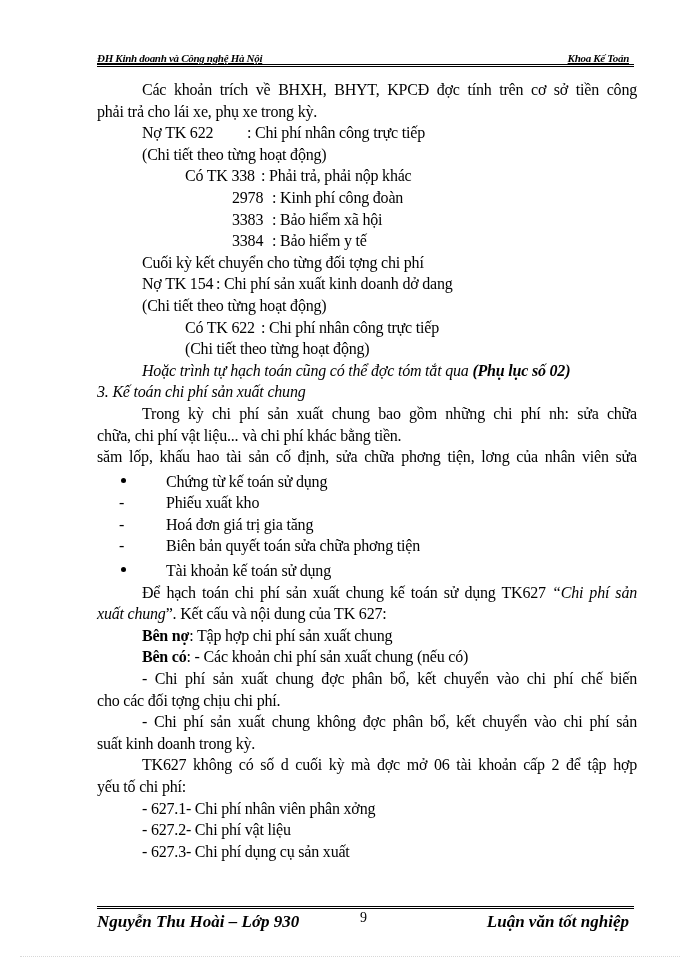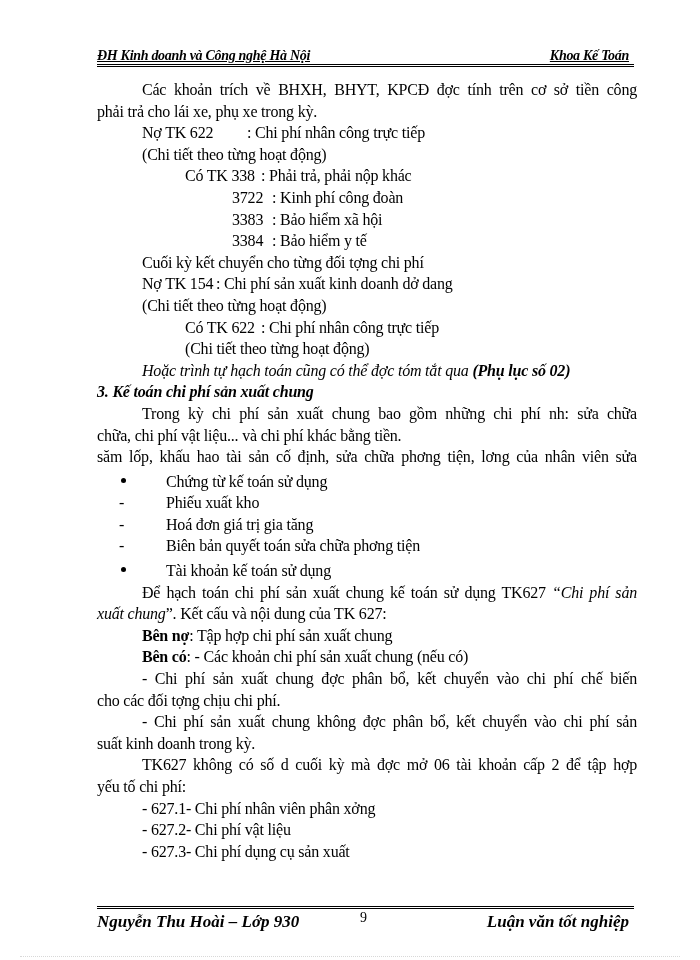--- a/index.html
+++ b/index.html
@@ -22,21 +22,21 @@
       width: 537px;
       height: 20px;
       border-bottom: 3px double #000;
     }
     .page-header .hdr-left, .page-header .hdr-right {
       position: absolute;
       bottom: 0px;
       font-family: "Liberation Serif", serif;
       font-style: italic;
       font-weight: bold;
-      font-size: 14px;
+      font-size: 11px;
       letter-spacing: -0.3px;
       text-decoration: underline;
       white-space: nowrap;
     }
     .page-header .hdr-left { left: 0; }
     .page-header .hdr-right { right: 5px; margin-top: 37px; }
 
     .content {
       position: absolute;
       left: 97px;
@@ -47,21 +47,21 @@
       letter-spacing: -0.2px;
     }
     .line { white-space: nowrap; height: 21.6px; position: relative; }
     .just { text-align: justify; text-align-last: justify; white-space: normal; }
     .i1 { padding-left: 45px; }
     .i2 { padding-left: 88px; }
     .i3 { padding-left: 135px; }
     .tab-col { display: inline-block; }
     .italic { font-style: italic; }
     .bold { font-weight: bold; }
-    .heading { font-weight: bold; font-style: italic; }
+    .heading { font-weight: normal; font-style: italic; }
     .bullet-row { position: relative; height: 21.6px; white-space: nowrap; }
     .bullet-row .marker {
       position: absolute;
       left: 22px;
       top: 0;
     }
     .bullet-row .btext { position: absolute; left: 45px; top: 0; margin-left: 24px; }
     .dot-marker {
       display: inline-block;
       width: 5px; height: 5px;
@@ -113,21 +113,21 @@
   <span class="hdr-right">Khoa Kế Toán</span>
 </div>
 
 <div class="content">
   <div class="line just i1">Các khoản trích về BHXH, BHYT, KPCĐ đợc   tính trên cơ sở tiền công</div>
   <div class="line">phải trả cho lái xe, phụ xe trong kỳ.</div>
 
   <div class="line i1"><span class="tab-col" style="width:105px">Nợ TK 622</span><span>: Chi phí nhân công trực tiếp</span></div>
   <div class="line i1">(Chi tiết theo từng hoạt động)</div>
   <div class="line i2"><span class="tab-col" style="width:76px">Có TK 338</span><span>: Phải trả, phải nộp khác</span></div>
-  <div class="line i3"><span class="tab-col" style="width:40px">3722</span><span>: Kinh phí công đoàn</span></div>
+  <div class="line i3"><span class="tab-col" style="width:40px">2978</span><span>: Kinh phí công đoàn</span></div>
   <div class="line i3"><span class="tab-col" style="width:40px">3383</span><span>: Bảo hiểm xã hội</span></div>
   <div class="line i3"><span class="tab-col" style="width:40px">3384</span><span>: Bảo hiểm  y tế</span></div>
 
   <div class="line i1">Cuối kỳ kết chuyển cho từng đối tợng   chi phí</div>
   <div class="line i1"><span class="tab-col" style="width:74px">Nợ TK 154</span><span>: Chi phí sản xuất kinh doanh dở dang</span></div>
   <div class="line i1">(Chi tiết theo từng hoạt động)</div>
   <div class="line i2"><span class="tab-col" style="width:76px">Có TK 622</span><span>: Chi phí nhân công trực tiếp</span></div>
   <div class="line i2">(Chi tiết theo từng hoạt động)</div>
 
   <div class="line i1 italic"><span>Hoặc trình tự hạch toán cũng có thể đợc   tóm tắt qua </span><span class="bold">(Phụ lục số 02)</span></div>

